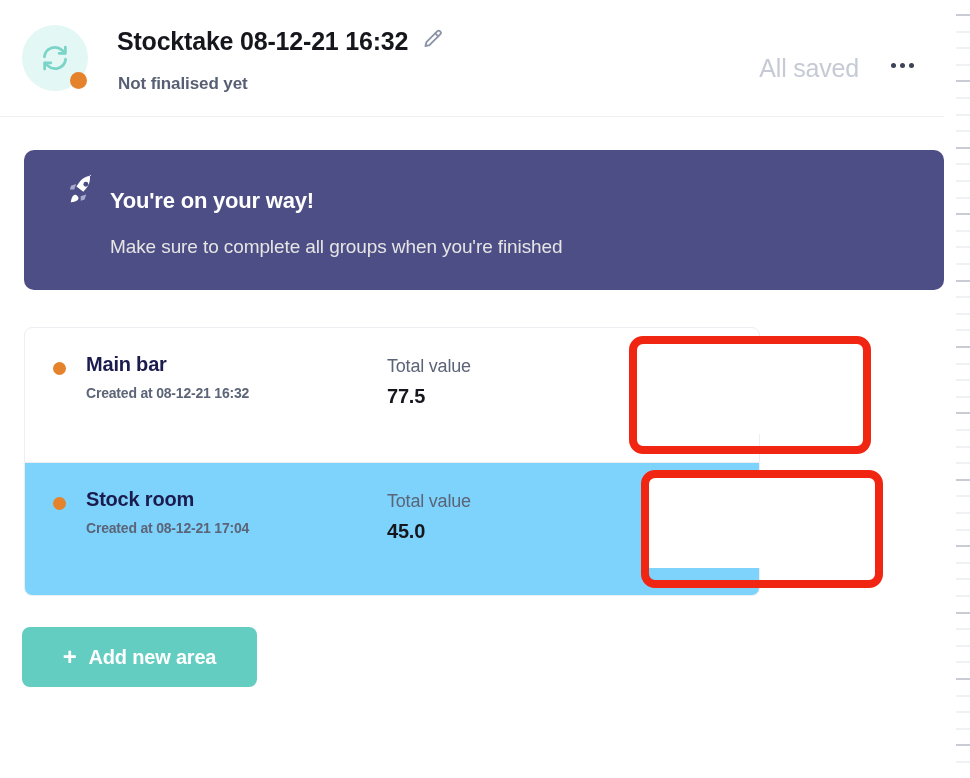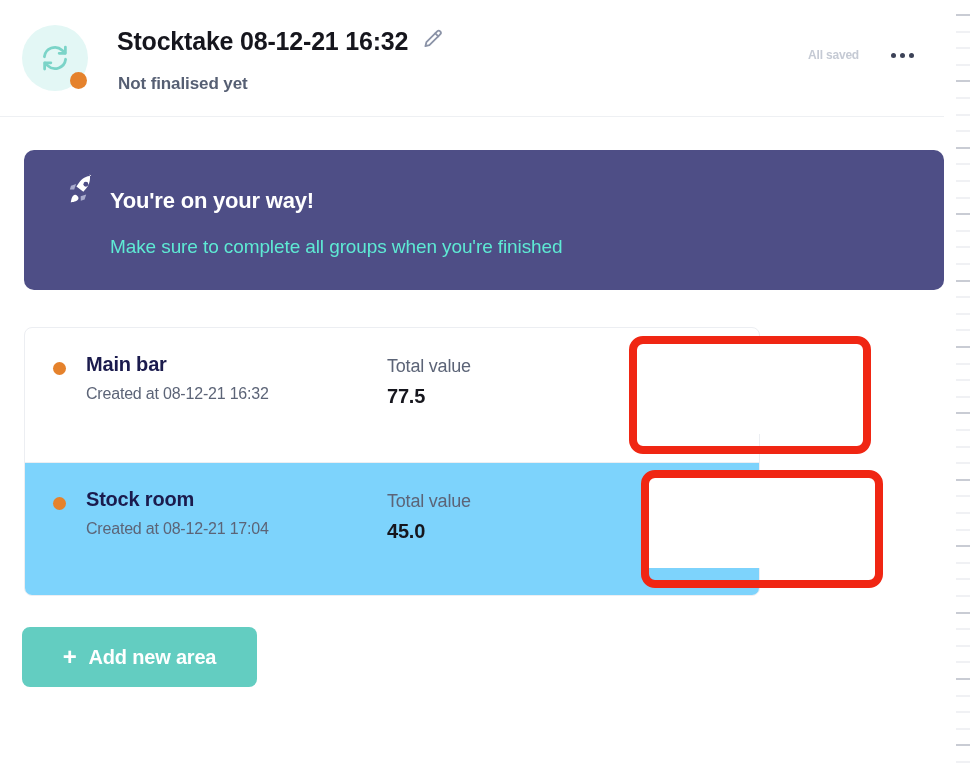--- a/index.html
+++ b/index.html
@@ -102,24 +102,25 @@
 
   .header-right {
     position: absolute;
     right: 30px;
     top: 48px;
     display: flex;
     align-items: center;
     gap: 32px;
   }
   .all-saved {
-    font-size: 12px;
-    font-weight: bold;
+    font-size: 25px;
+    font-weight: normal;
     color: #c5cad4;
     letter-spacing: -0.2px;
+    margin-top: 6px;
   }
   .dots {
     display: flex;
     align-items: center;
     gap: 4px;
     cursor: pointer;
   }
   .dots i {
     display: block;
     width: 5px;
@@ -151,21 +152,21 @@
     font-size: 22px;
     font-weight: bold;
     color: #ffffff;
     letter-spacing: -0.2px;
   }
   .banner-sub {
     position: absolute;
     left: 86px;
     top: 86px;
     font-size: 19px;
-    color: #5eead4;
+    color: #e5e5e5;
     letter-spacing: -0.1px;
   }
 
   
   .areas-card {
     position: absolute;
     left: 24px;
     top: 327px;
     width: 736px;
     height: 269px;
@@ -200,23 +201,24 @@
     top: 25px;
     font-size: 20px;
     font-weight: bold;
     color: #1b1b4d;
     letter-spacing: -0.2px;
   }
   .row-created {
     position: absolute;
     left: 61px;
     top: 57px;
-    font-size: 16px;
+    font-size: 14px;
     color: #5c6477;
     letter-spacing: -0.2px;
+    font-weight: bold;
   }
   .row-value-label {
     position: absolute;
     left: 362px;
     top: 28px;
     font-size: 18px;
     color: #5c6477;
     letter-spacing: -0.2px;
   }
   .row-value {

